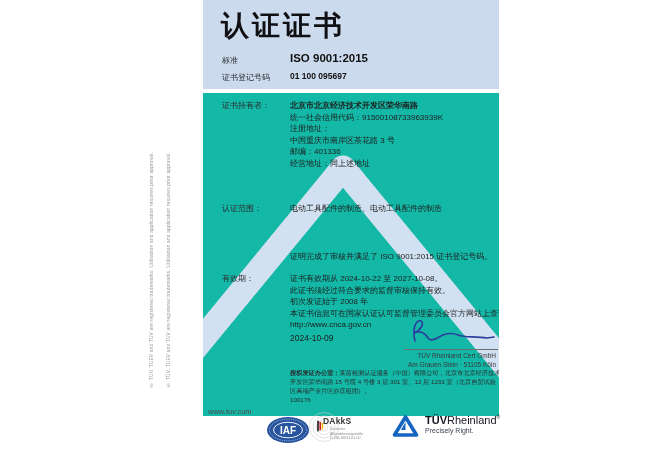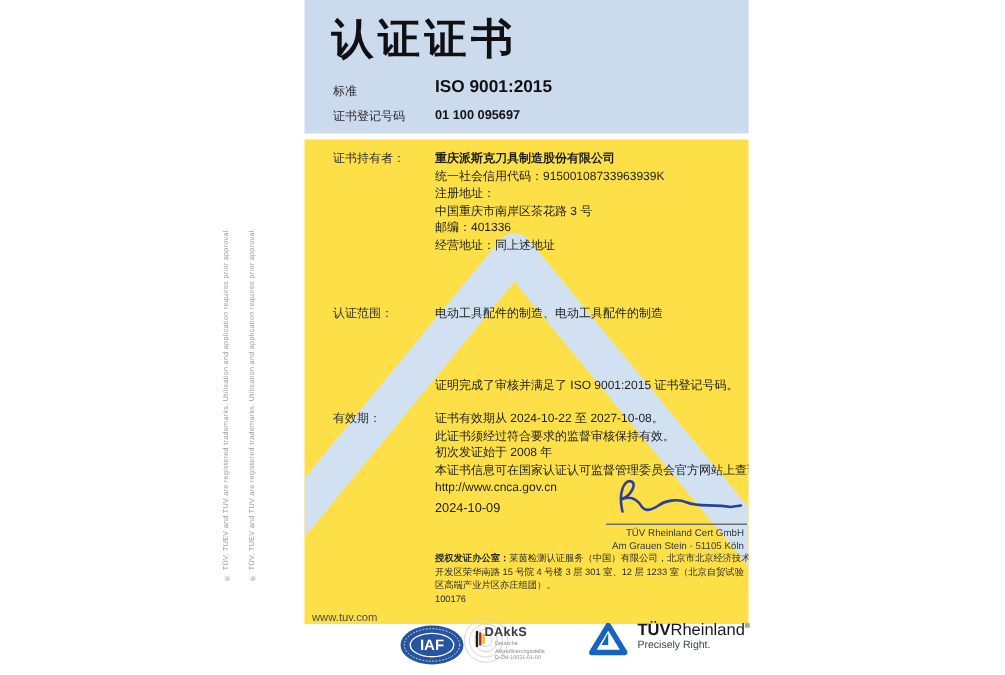--- a/index.html
+++ b/index.html
@@ -20,21 +20,21 @@
   }
 
   
   .header-panel{left:203px;top:0;width:296px;height:89px;background:#ccdaed;}
   .cert-title{left:18px;top:7px;font-size:28px;font-weight:600;letter-spacing:3px;color:#101014;}
   .hlabel{font-size:8px;color:#2c2c30;}
   .hval-std{font-size:11.5px;font-weight:bold;color:#111;}
   .hval-no{font-size:8.5px;font-weight:bold;color:#111;}
 
   
-  .content-panel{left:203px;top:93px;width:296px;height:323px;background:#fde047;overflow:hidden;}
+  .content-panel{left:203px;top:93px;width:296px;height:323px;background:#14b8a6;overflow:hidden;}
   .watermark{position:absolute;left:0;top:0;pointer-events:none;}
   .row-label{position:absolute;left:19px;font-size:8px;color:#2c2c30;white-space:nowrap;}
   .val{position:absolute;left:87px;font-size:8px;line-height:11.5px;color:#1d1d1f;white-space:nowrap;}
   .val .bold{font-weight:bold;}
   .issue-date{position:absolute;left:87px;top:240px;font-size:8.5px;color:#1d1d1f;}
   .sig-wrap{position:absolute;left:198px;top:222px;width:100px;height:32px;}
   .sig-line{position:absolute;left:201px;top:256px;width:94px;border-top:1px solid #6e6e72;}
   .issuer{position:absolute;right:3px;top:259px;text-align:right;font-size:6.5px;line-height:8.5px;color:#38383c;}
   .fineprint{position:absolute;left:87px;top:275px;width:211px;font-size:6.2px;line-height:9px;color:#2a2a2e;}
   .fineprint .bold{font-weight:bold;}
@@ -73,21 +73,21 @@
   </div>
 
   <div class="abs content-panel">
 
     <svg class="watermark" width="296" height="323" viewBox="0 0 296 323">
       <path d="M140,75 L-150,428 L430,428 Z" fill="none" stroke="#d2e1f1" stroke-width="25" stroke-linejoin="round" stroke-linecap="round"></path>
     </svg>
 
     <div class="row-label" style="top:7px;">证书持有者：</div>
     <div class="val" style="top:7px;">
-      <div class="bold">重庆派斯克刀具制造股份有限公司</div>
+      <div class="bold">北京市北京经济技术开发区荣华南路</div>
       <div>统一社会信用代码：91500108733963939K</div>
       <div>注册地址：</div>
       <div>中国重庆市南岸区茶花路 3 号</div>
       <div>邮编：401336</div>
       <div>经营地址：同上述地址</div>
     </div>
 
     <div class="row-label" style="top:110px;">认证范围：</div>
     <div class="val" style="top:110px;">电动工具配件的制造、电动工具配件的制造</div>
 

